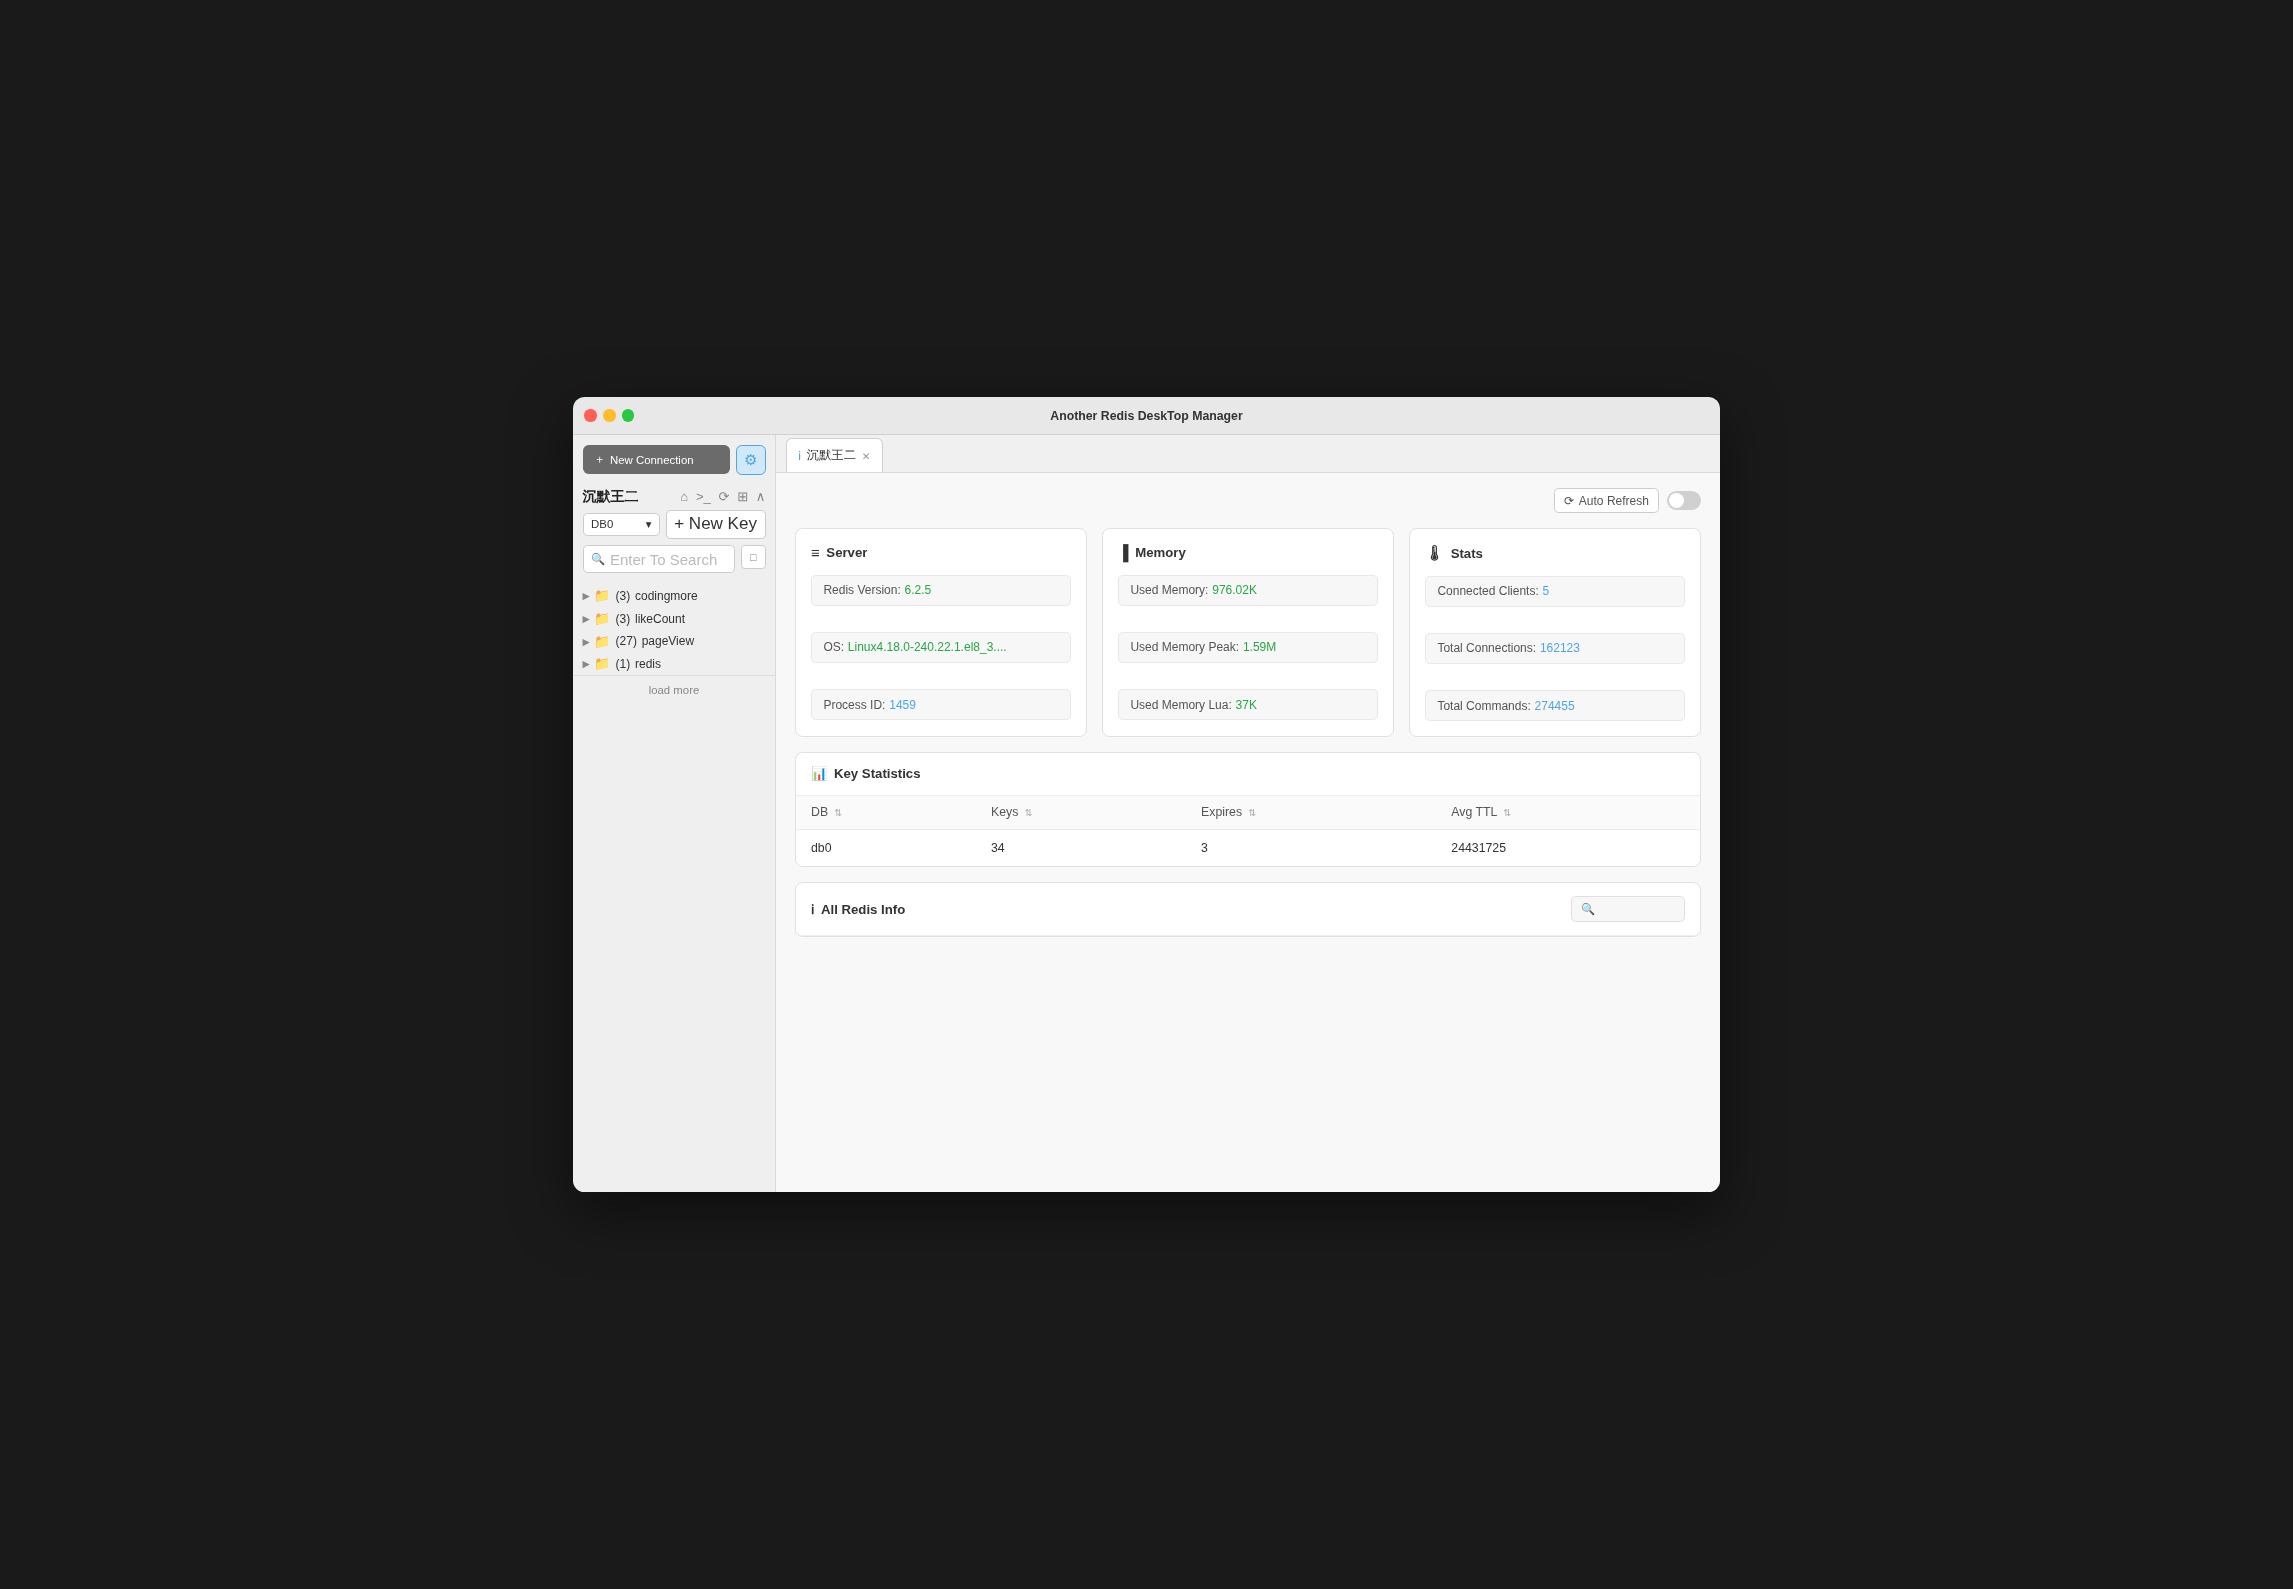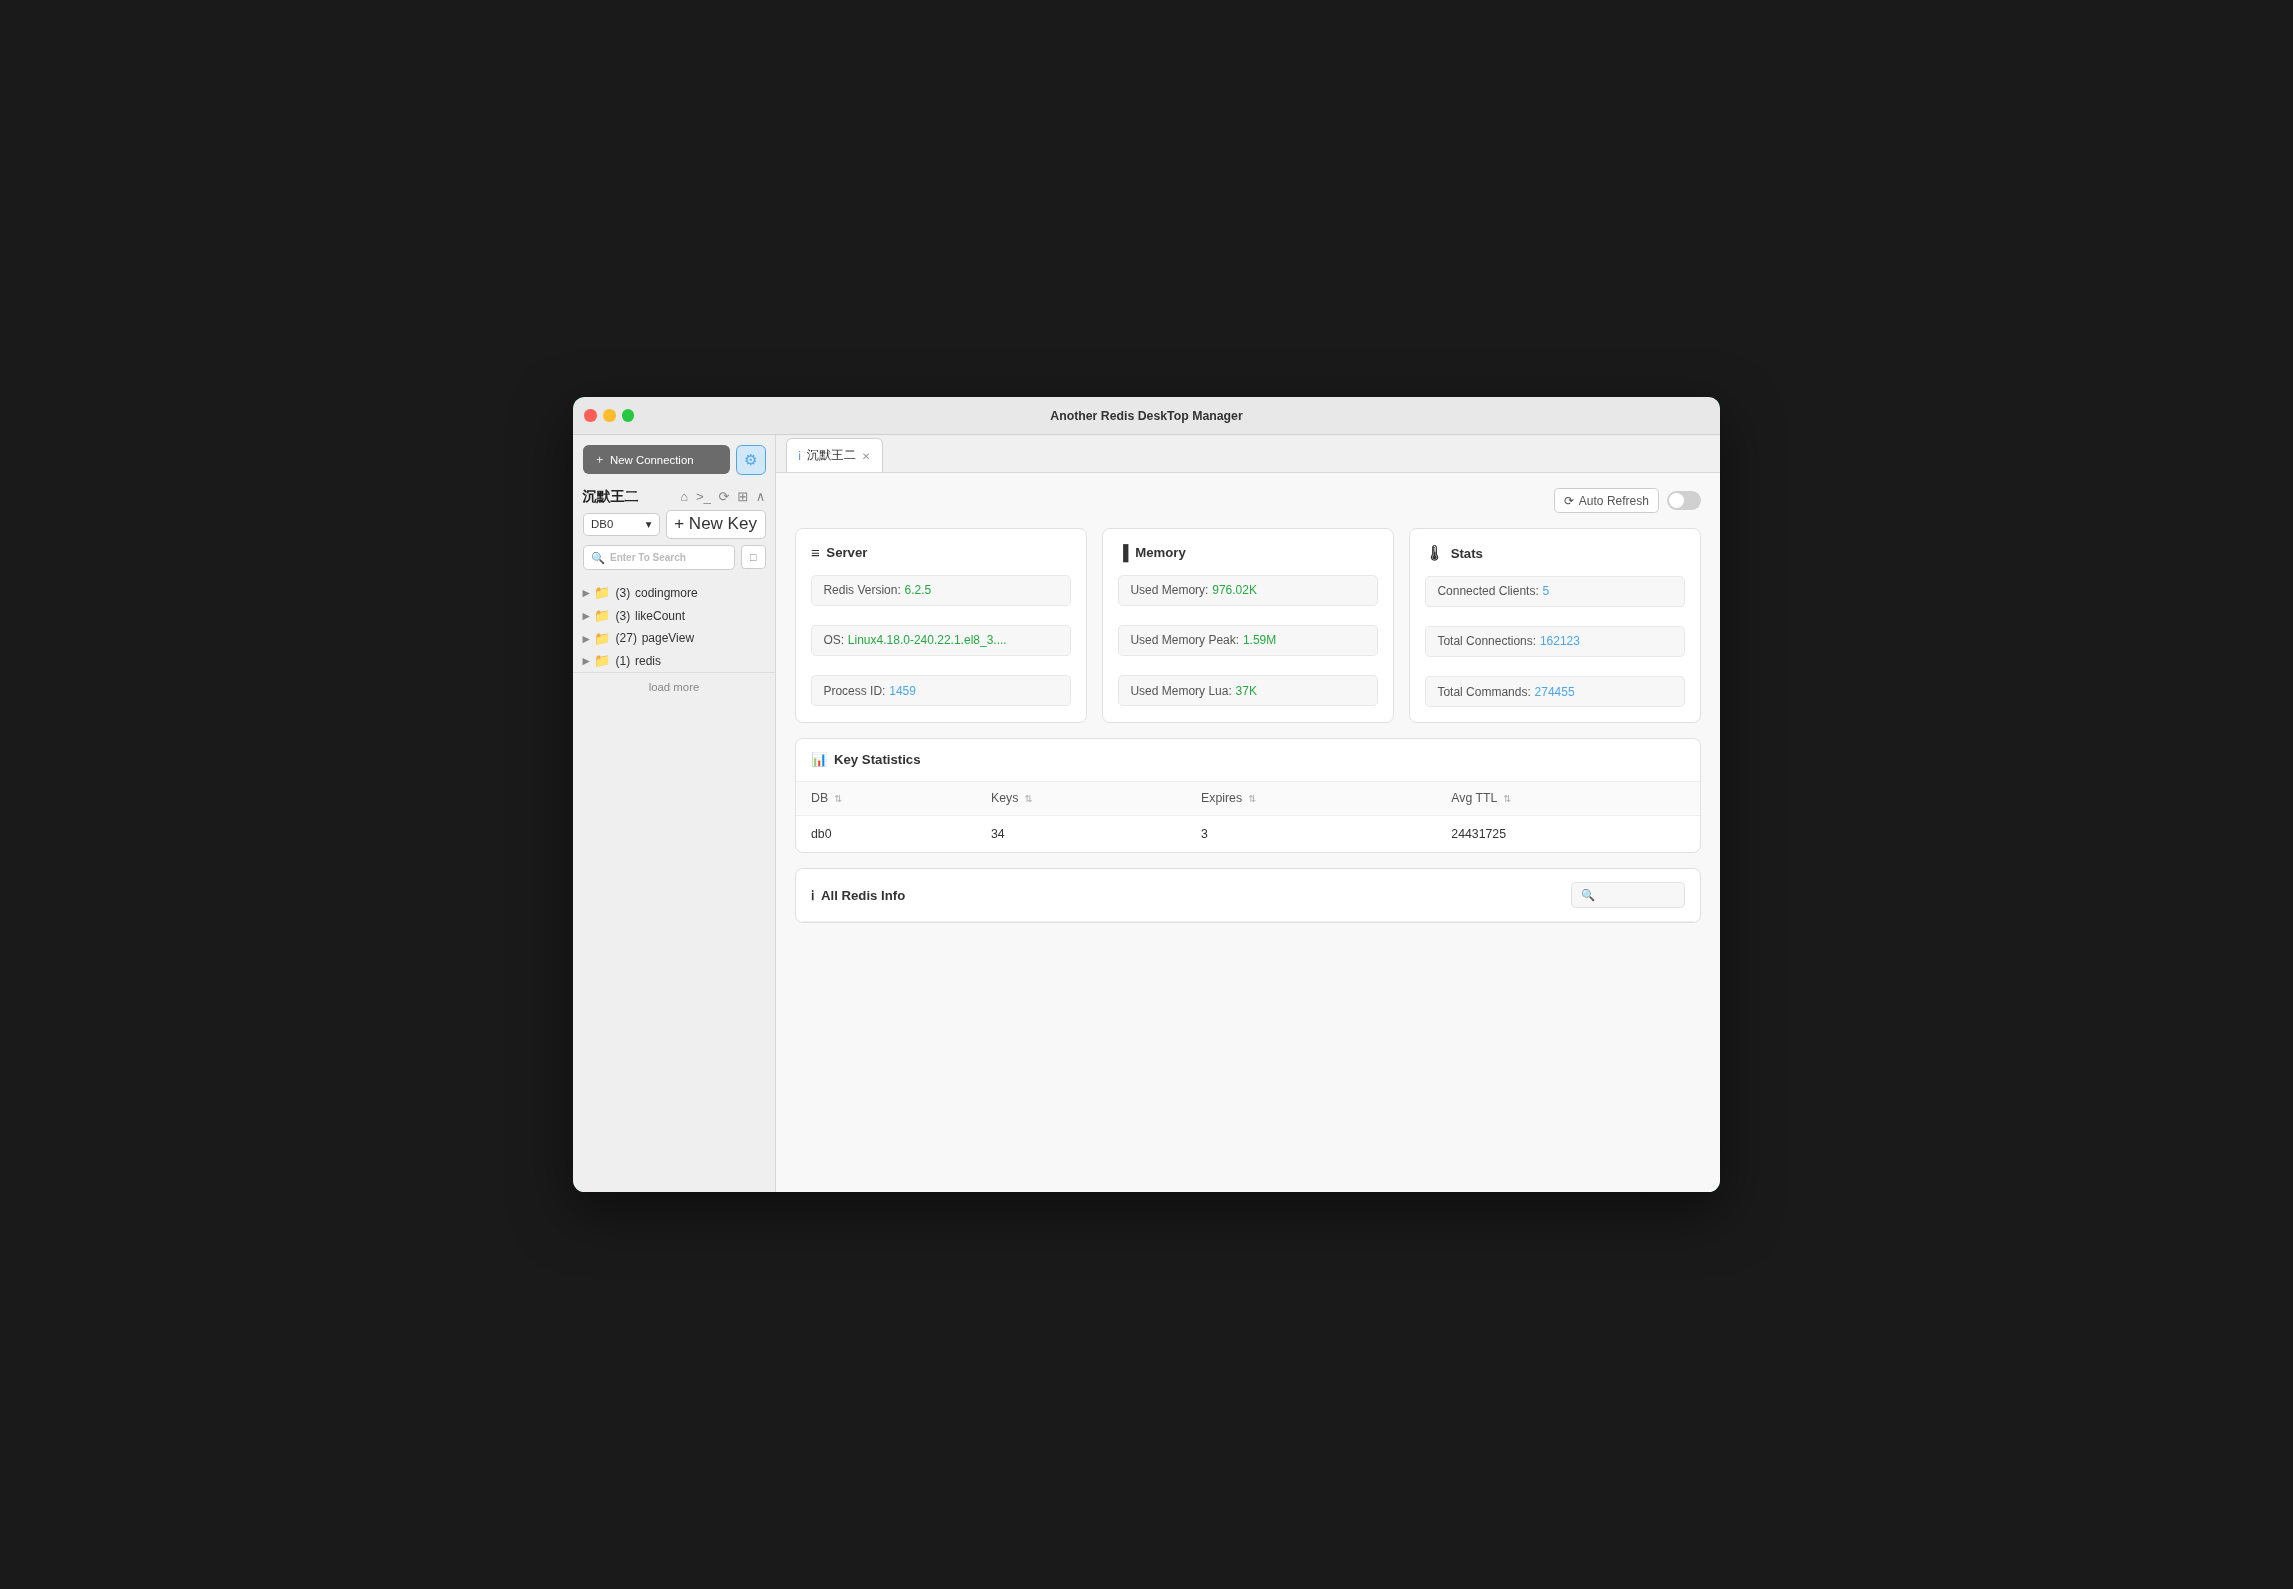--- a/index.html
+++ b/index.html
@@ -313,21 +313,21 @@
       align-items: center;
       gap: 6.6px;
     }
     .stat-item {
       background: #f7f7f7;
       border: 0.9px solid #e8e8e8;
       border-radius: 4.7px;
       padding: 7.6px 11.4px;
       font-size: 12px;
       color: #555;
-      margin-bottom: 19px;
+      margin-bottom: 26px;
       display: flex;
       gap: 3.8px;
     }
     .stat-item:last-child { margin-bottom: 0; align-items: center; }
     .stat-value { color: #28a745; font-weight: 500; }
     .stat-value-blue { color: #4da6e8; font-weight: 500; }
     
     .section-card {
       background: #fff;
       border: 0.9px solid #e0e0e0;
@@ -437,21 +437,21 @@
           <span>▾</span>
         </div>
         <button class="btn-new-key">
           <span>+ New Key</span>
         </button>
       </div>
 
       <div class="search-row">
         <div class="search-input">
           <span>🔍</span>
-          <span style="color:#bbb;font-size:10px;font-weight:bold;">Enter To Search</span>
+          <span style="color:#bbb;font-size:15px;">Enter To Search</span>
         </div>
         <div class="search-square">
           <span style="font-size:10.4px;color:#888;">□</span>
         </div>
       </div>
 
       <div class="tree-area">
         <div class="tree-item">
           <span class="tree-arrow">▶</span>
           <span class="folder-icon">📁</span>

